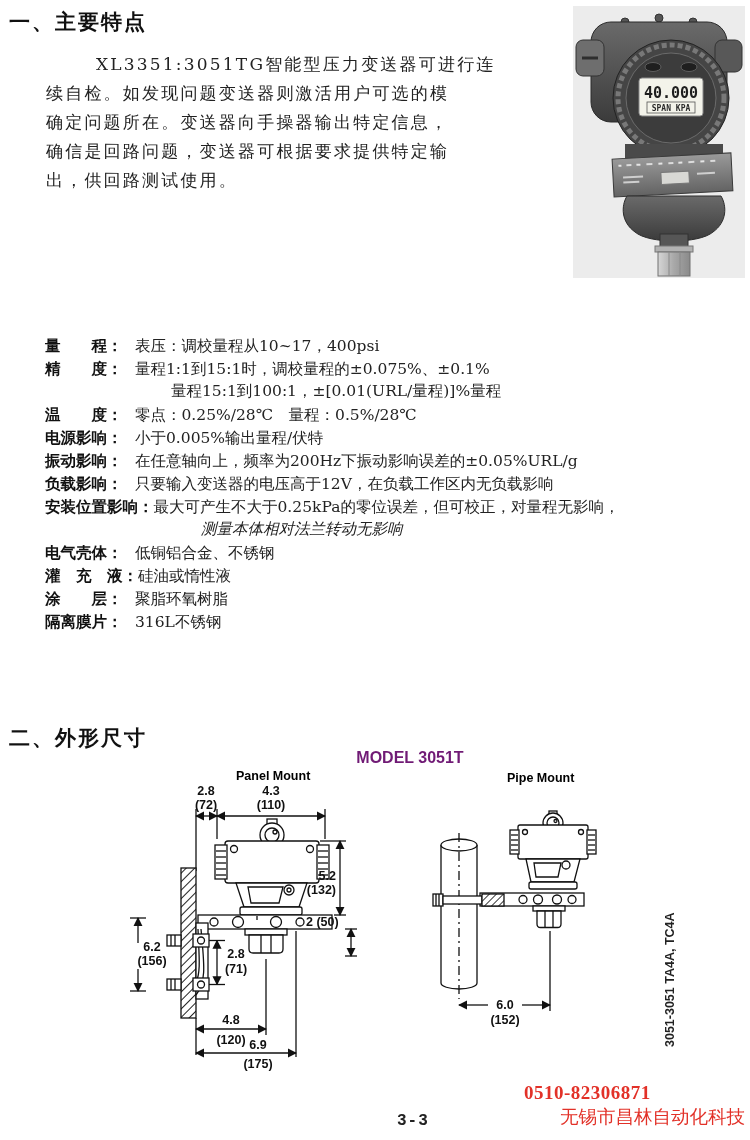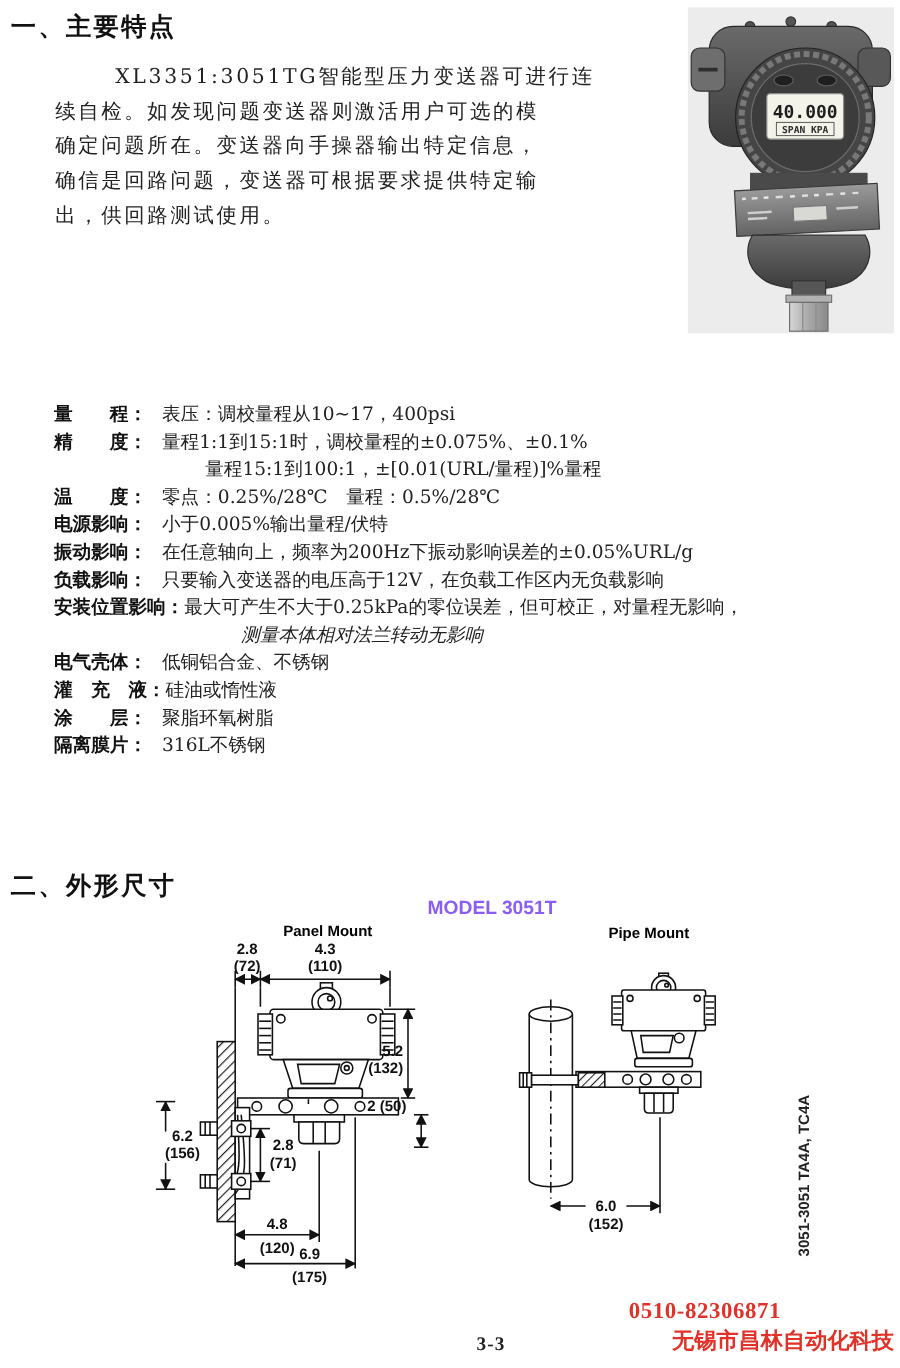--- a/index.html
+++ b/index.html
@@ -18,38 +18,38 @@
          font-size:11px;color:#f2f2f2;letter-spacing:0;}
   
   #specs{position:absolute;left:45px;top:334px;width:660px;font-size:15.5px;color:#222;}
   .srow{height:23px;line-height:23px;white-space:nowrap;}
   .slabel{display:inline-block;min-width:90px;font-weight:bold;
           font-family:"Liberation Sans","DejaVu Sans",sans-serif;color:#111;}
   .srow.cont1{padding-left:126px;}
   .srow.cont2{padding-left:156px;font-style:italic;}
   
   .model-title{position:absolute;left:330px;top:749px;width:160px;text-align:center;
-         font-family:"Liberation Sans","DejaVu Sans",sans-serif;font-weight:bold;font-size:16px;color:#8b5cf6;}
+         font-family:"Liberation Sans","DejaVu Sans",sans-serif;font-weight:bold;font-size:16px;color:#701a75;}
   .mount-label{position:absolute;font-family:"Liberation Sans","DejaVu Sans",sans-serif;
          font-weight:bold;font-size:12.5px;color:#000000;}
   #panel-label{left:236px;top:769px;}
   #pipe-label{left:507px;top:771px;}
   #panel-svg{position:absolute;left:50px;top:783px;}
   #pipe-svg{position:absolute;left:430px;top:783px;}
   #photo-svg{position:absolute;left:573px;top:6px;}
   .dim{font-family:"Liberation Sans","DejaVu Sans",sans-serif;font-weight:bold;font-size:12.5px;fill:#111;}
   #side-note{position:absolute;left:663px;top:1047px;transform:rotate(-90deg);transform-origin:0 0;
          white-space:nowrap;font-family:"Liberation Sans","DejaVu Sans",sans-serif;
          font-weight:bold;font-size:12.5px;color:#222;}
-  #page-num{position:absolute;left:397px;top:1112px;font-family:Liberation Serif, serif;
+  #page-num{position:absolute;left:397px;top:1112px;font-family:Liberation Mono, monospace;
          font-weight:bold;font-size:16px;letter-spacing:1px;color:#222;}
   #phone{position:absolute;left:524px;top:1082px;font-family:Liberation Serif, serif;
          font-weight:bold;font-size:19px;letter-spacing:0.5px;}
   #company{position:absolute;left:560px;top:1104px;font-family:"Liberation Sans","DejaVu Sans",sans-serif;
-         font-weight:bold;font-size:18.5px;}
+         font-weight:normal;font-size:18.5px;}
 </style>
 </head>
 <body>
 
 <div id="page">
 
   <div class="h-sec" style="top:8px;">一、主要特点</div>
 
   <div id="intro">
     <div class="iline first">XL3351:3051TG智能型压力变送器可进行连</div>

